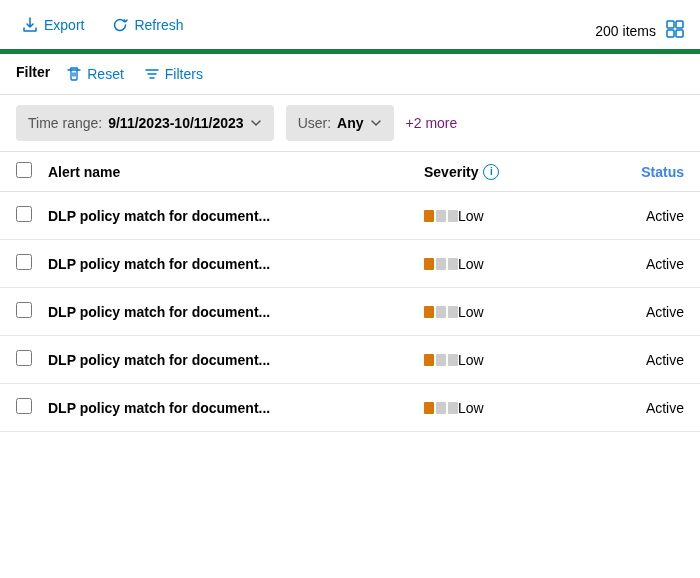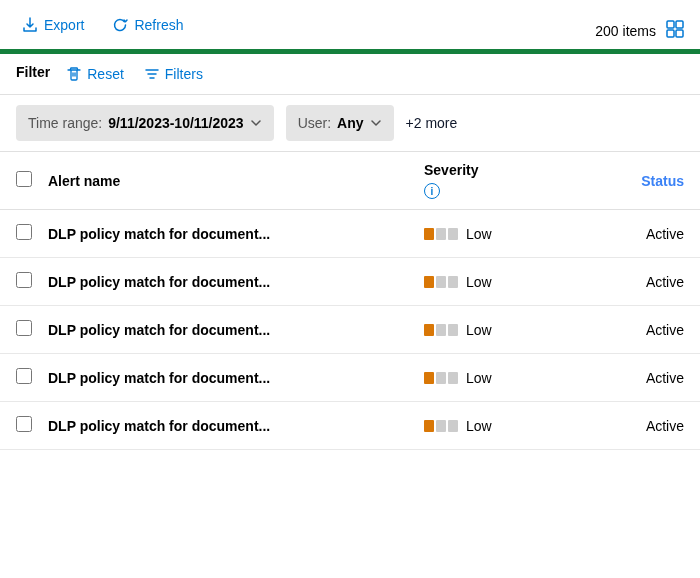--- a/index.html
+++ b/index.html
@@ -109,21 +109,21 @@
       color: #555;
     }
     .dropdown-btn .value-text {
       font-weight: 600;
       color: #000;
     }
     .dropdown-btn svg {
       color: #555;
     }
     .more-link {
-      color: #0f172a;
+      color: #701a75;
       cursor: pointer;
       font-size: 14px;
       background: none;
       border: none;
       text-decoration: none;
     }
 
     
     .table-container {
       width: 100%;
@@ -145,23 +145,22 @@
       font-size: 14px;
       color: #000;
     }
     .col-severity {
       width: 180px;
       flex-shrink: 0;
       font-weight: 600;
       font-size: 14px;
       color: #000;
       display: flex;
-      align-items: flex-start;
+      align-items: center;
       gap: 5px;
-      flex-direction: column;
     }
     .col-status {
       width: 80px;
       flex-shrink: 0;
       font-weight: 600;
       font-size: 14px;
       color: #3b82f6;
       text-align: right;
     }
     .info-icon {
@@ -197,21 +196,20 @@
       color: #000;
       overflow: hidden;
       text-overflow: ellipsis;
       white-space: nowrap;
     }
     .row-severity {
       width: 180px;
       flex-shrink: 0;
       display: flex;
       align-items: center;
-      gap: 8px;
     }
     .severity-bars {
       display: flex;
       gap: 2px;
       align-items: center;
     }
     .severity-bar {
       width: 10px;
       height: 12px;
       border-radius: 1px;

